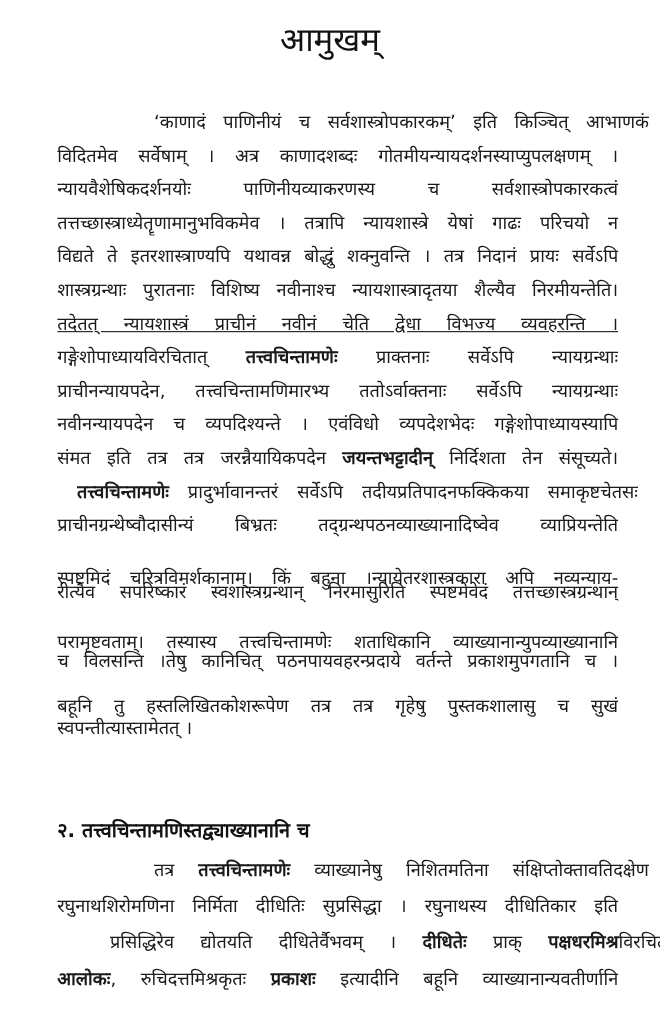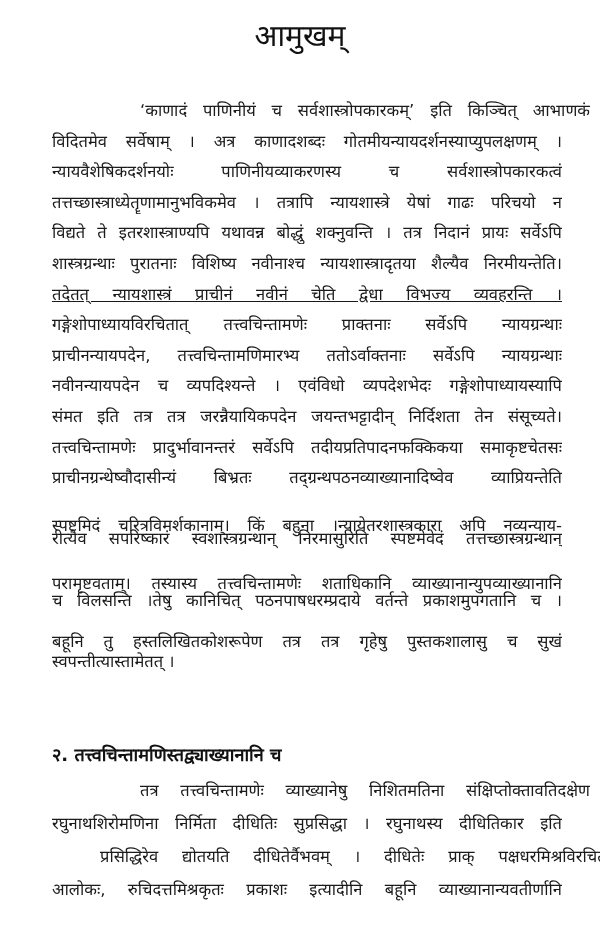--- a/index.html
+++ b/index.html
@@ -20,46 +20,46 @@
     }
     .line {
       position: absolute; left: 52px; width: 510px;
       font-size: 16.5px; line-height: 22px; white-space: nowrap;
       text-align: justify; text-align-last: justify;
       font-family: "DejaVu Sans", sans-serif; color: #1a1a1a;
       overflow: hidden;
     }
     .line.indent { left: 112px; width: 450px; margin-left: 28px; }
     .line.last { text-align-last: left; }
-    .b { font-weight: normal; }
+    .b { font-weight: bold; }
   </style>
 </head>
 <body>
 
 <div class="page">
   <div class="title">आमुखम्</div>
 
   <div id="s1">
       <div class="line indent" style="top: 100px;"><span>‘काणादं पाणिनीयं च सर्वशास्त्रोपकारकम्’ इति किञ्चित् आभाणकं</span></div>
       <div class="line" style="top: 130.6px;"><span>विदितमेव सर्वेषाम् । अत्र काणादशब्दः गोतमीयन्यायदर्शनस्याप्युपलक्षणम् ।</span></div>
       <div class="line" style="top: 161.2px;"><span>न्यायवैशेषिकदर्शनयोः पाणिनीयव्याकरणस्य च सर्वशास्त्रोपकारकत्वं</span></div>
       <div class="line" style="top: 191.8px;"><span>तत्तच्छास्त्राध्येतॄणामानुभविकमेव । तत्रापि न्यायशास्त्रे येषां गाढः परिचयो न</span></div>
       <div class="line" style="top: 222.4px;"><span>विद्यते ते इतरशास्त्राण्यपि यथावन्न बोद्धुं शक्नुवन्ति । तत्र निदानं प्रायः सर्वेऽपि</span></div>
       <div class="line" style="top: 253px;"><span>शास्त्रग्रन्थाः पुरातनाः विशिष्य नवीनाश्च न्यायशास्त्रादृतया शैल्यैव निरमीयन्तेति।</span></div>
       <div class="line" style="top: 283.6px; text-decoration: underline;"><span>तदेतत् न्यायशास्त्रं प्राचीनं नवीनं चेति द्वेधा विभज्य व्यवहरन्ति ।</span></div>
       <div class="line" style="top: 314.2px;"><span>गङ्गेशोपाध्यायविरचितात् </span><span class="b">तत्त्वचिन्तामणेः</span><span> प्राक्तनाः सर्वेऽपि न्यायग्रन्थाः</span></div>
       <div class="line" style="top: 344.8px;"><span>प्राचीनन्यायपदेन, तत्त्वचिन्तामणिमारभ्य ततोऽर्वाक्तनाः सर्वेऽपि न्यायग्रन्थाः</span></div>
       <div class="line" style="top: 375.4px;"><span>नवीनन्यायपदेन च व्यपदिश्यन्ते । एवंविधो व्यपदेशभेदः गङ्गेशोपाध्यायस्यापि</span></div>
       <div class="line" style="top: 406px;"><span>संमत इति तत्र तत्र जरन्नैयायिकपदेन </span><span class="b">जयन्तभट्टादीन्</span><span> निर्दिशता तेन संसूच्यते।</span></div>
-      <div class="line" style="top: 436.6px;"><span class="b">तत्त्वचिन्तामणेः</span><span> प्रादुर्भावानन्तरं सर्वेऽपि तदीयप्रतिपादनफक्किकया समाकृष्टचेतसः</span></div>
+      <div class="line" style="top: 436.6px; margin-left: 18px;"><span class="b">तत्त्वचिन्तामणेः</span><span> प्रादुर्भावानन्तरं सर्वेऽपि तदीयप्रतिपादनफक्किकया समाकृष्टचेतसः</span></div>
       <div class="line" style="top: 467.2px;"><span>प्राचीनग्रन्थेष्वौदासीन्यं बिभ्रतः तद्ग्रन्थपठनव्याख्यानादिष्वेव व्याप्रियन्तेति</span></div>
       <div class="line" style="top: 515px;"><span>स्पष्टमिदं चरित्रविमर्शकानाम्। किं बहुना ।न्यायेतरशास्त्रकारा अपि नव्यन्याय-</span></div>
       <div class="line" style="top: 528.4px;"><span>रीत्यैव सपरिष्कारं स्वशास्त्रग्रन्थान् निरमासुरिति स्पष्टमेवेदं तत्तच्छास्त्रग्रन्थान्</span></div>
       <div class="line" style="top: 559px; margin-top: 14px;"><span>परामृष्टवताम्। तस्यास्य तत्त्वचिन्तामणेः शताधिकानि व्याख्यानान्युपव्याख्यानानि</span></div>
-      <div class="line" style="top: 589.6px;"><span>च विलसन्ति ।तेषु कानिचित् पठनपाषधरम्प्रदाये वर्तन्ते प्रकाशमुपगतानि च ।</span></div>
+      <div class="line" style="top: 589.6px;"><span>च विलसन्ति ।तेषु कानिचित् पठनपायवहरन्प्रदाये वर्तन्ते प्रकाशमुपगतानि च ।</span></div>
       <div class="line" style="top: 620.2px; margin-top: 11px;"><span>बहूनि तु हस्तलिखितकोशरूपेण तत्र तत्र गृहेषु पुस्तकशालासु च सुखं</span></div>
       <div class="line last" style="top: 650.8px;"><span>स्वपन्तीत्यास्तामेतत् ।</span></div>
     </div>
 
   <div class="heading" style="top:742px;">२. तत्त्वचिन्तामणिस्तद्व्याख्यानानि च</div>
   <div id="s2">
       <div class="line indent" style="top: 780px;"><span>तत्र </span><span class="b">तत्त्वचिन्तामणेः</span><span> व्याख्यानेषु निशितमतिना संक्षिप्तोक्तावतिदक्षेण</span></div>
       <div class="line" style="top: 813px;"><span>रघुनाथशिरोमणिना निर्मिता दीधितिः सुप्रसिद्धा । रघुनाथस्य दीधितिकार इति</span></div>
       <div class="line" style="top: 846px; margin-left: 48px;"><span>प्रसिद्धिरेव द्योतयति दीधितेर्वैभवम् । </span><span class="b">दीधितेः</span><span> प्राक् </span><span class="b">पक्षधरमिश्र</span><span>विरचितः</span></div>
       <div class="line" style="top: 879px;"><span class="b">आलोकः</span><span>, रुचिदत्तमिश्रकृतः </span><span class="b">प्रकाशः</span><span> इत्यादीनि बहूनि व्याख्यानान्यवतीर्णानि</span></div>

